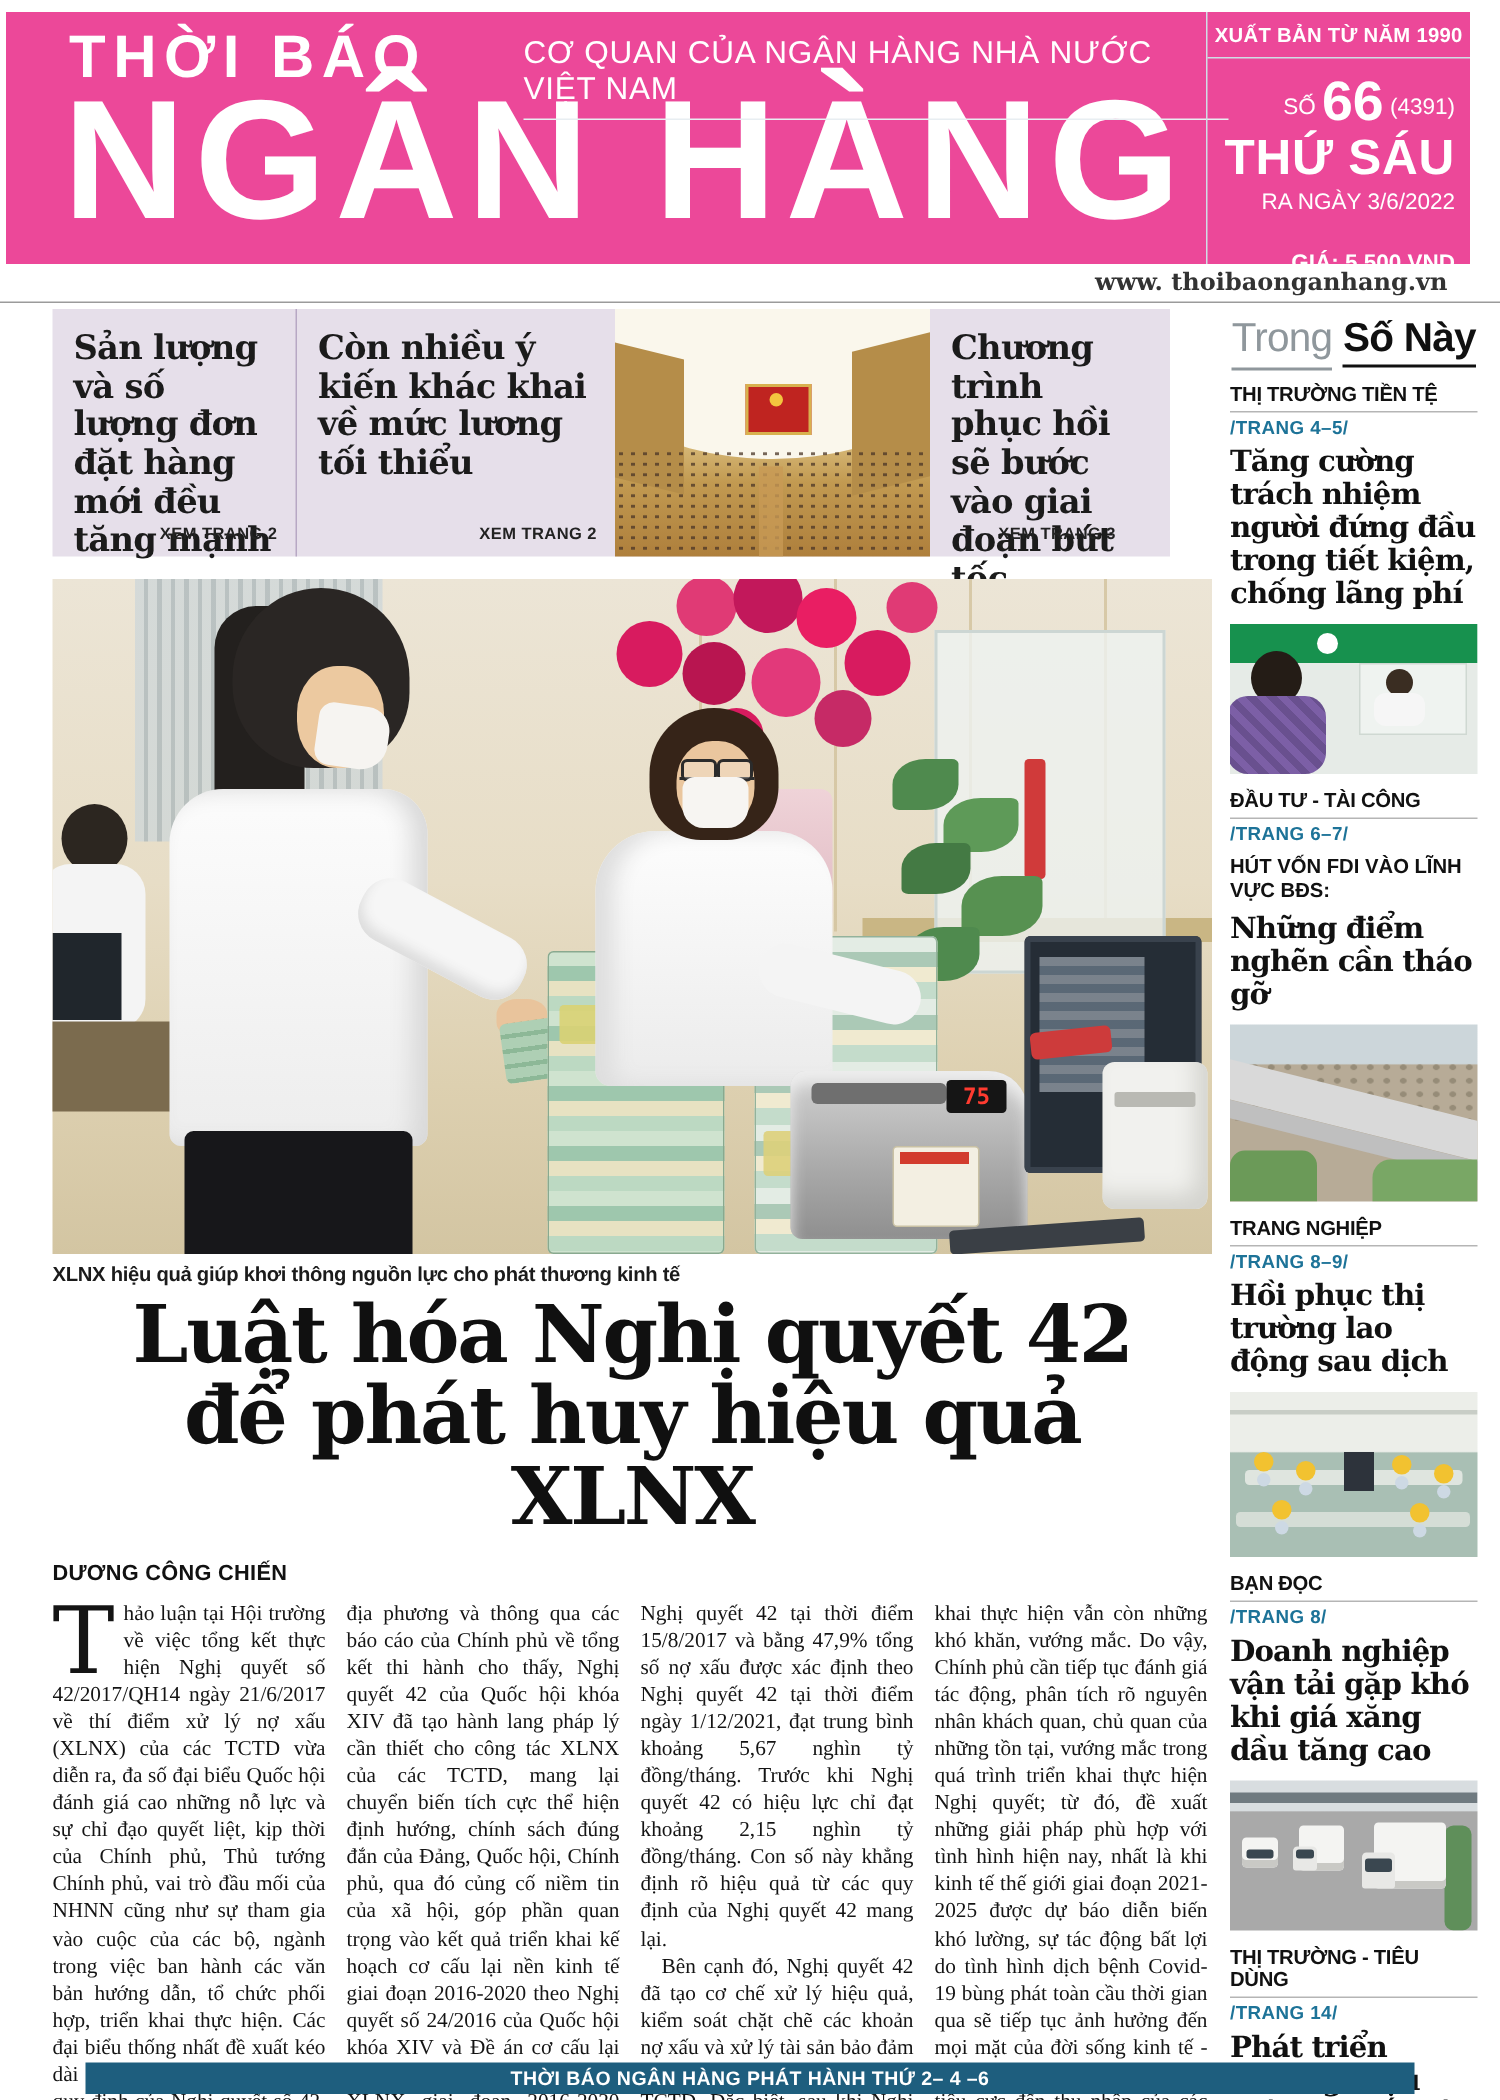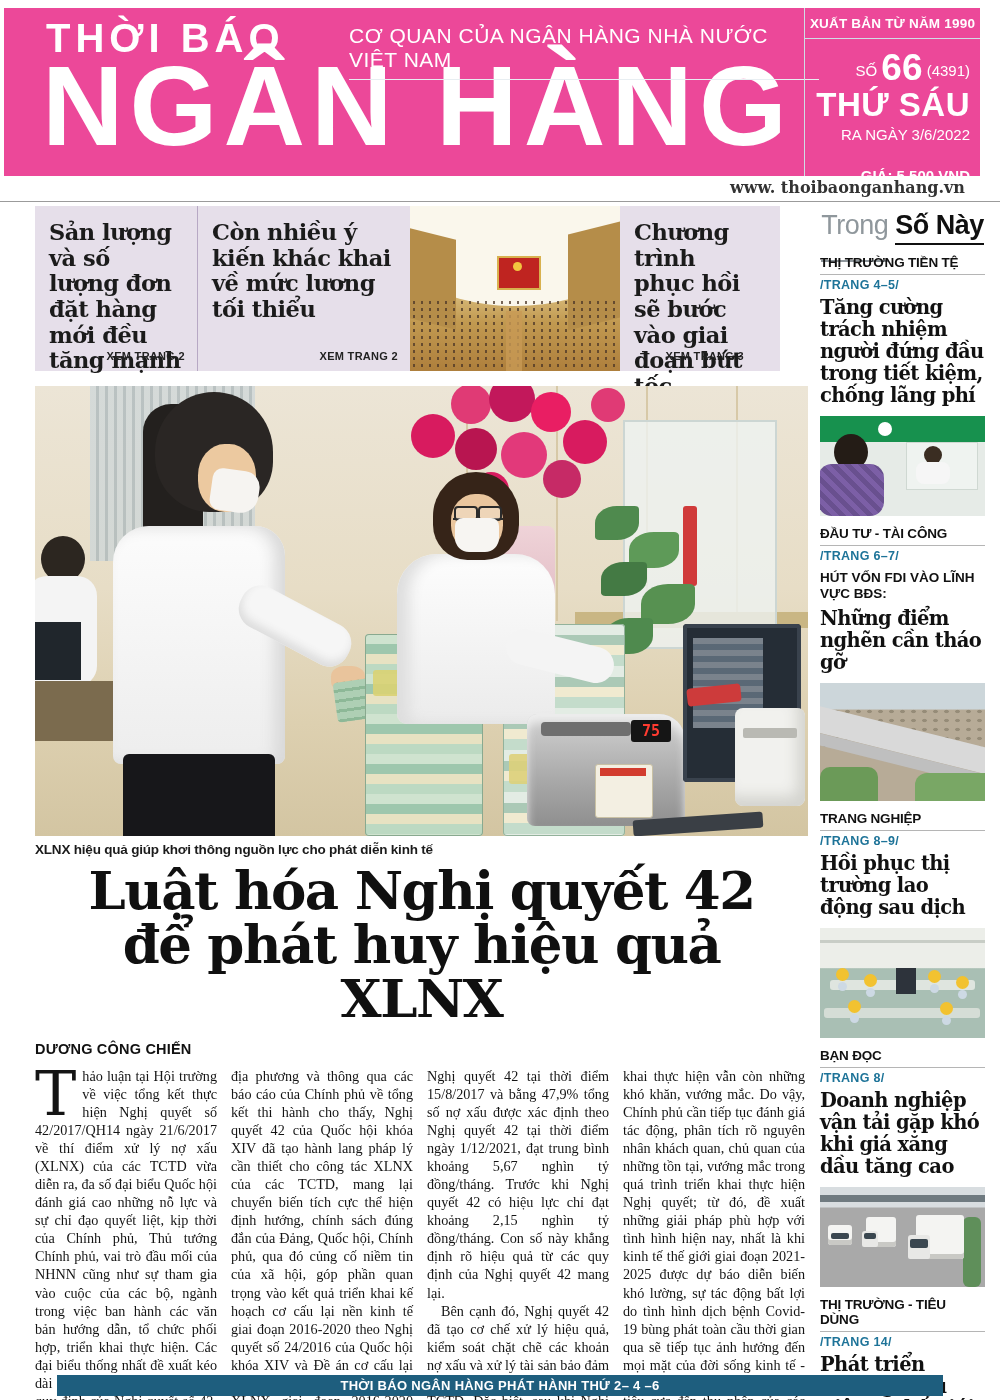--- a/index.html
+++ b/index.html
@@ -131,21 +131,21 @@
   .byline{margin-top:16px;font-size:14.5px;font-weight:bold;letter-spacing:.2px;}
   .columns{margin-top:10px;display:flex;gap:14px;height:368px;overflow:hidden;
            font-family:"Liberation Serif",serif;font-size:14.2px;line-height:1.27;text-align:justify;color:#141414;}
   .colm{width:182px;flex:none;}
   .colm p{margin:0;}
   .colm p + p{text-indent:14px;}
   .dropcap{float:left;font-family:"DejaVu Serif",serif;font-size:62px;line-height:50px;padding:2px 6px 0 0;}
 
   
   .toc-head{text-align:center;font-size:27px;letter-spacing:-.5px;margin-bottom:14px;}
-  .toc-head .gray{color:#8f979c;border-bottom:2px solid #8f979c;padding-bottom:20px;}
+  .toc-head .gray{color:#8f979c;border-bottom:2px solid #8f979c;padding-bottom:5px;}
   .toc-head .black{color:#101010;font-weight:bold;border-bottom:2px solid #101010;padding-bottom:3px;text-align:right;}
   .toc-sec{margin-bottom:10px;text-align:left;}
   .toc-cat{font-size:13.5px;font-weight:bold;letter-spacing:-.2px;border-bottom:1px solid #b5b5b5;padding-bottom:4px;}
   .toc-page{font-size:12.5px;font-weight:bold;color:#1D7398;margin-top:3px;letter-spacing:.3px;}
   .toc-kicker{font-size:13.5px;font-weight:bold;margin-top:7px;line-height:1.2;}
   .toc-title{font-family:"DejaVu Serif",serif;font-weight:bold;font-size:19.5px;line-height:1.13;margin-top:5px;letter-spacing:-.6px;}
   .toc-photo{position:relative;overflow:hidden;width:165px;margin-top:9px;}
 
   .ph-bank{height:100px;background:#e6ebe7;}
   .ph-bank .banner{position:absolute;left:0;top:0;width:100%;height:26px;background:#17914e;}
@@ -286,21 +286,21 @@
         <div class="counter"></div>
         <div class="counter-slot"></div>
         <div class="counter-led">75</div>
         <div class="counter-sticker"></div>
         <div class="mp-monitor"></div>
         <div class="mp-phone"></div>
         <div class="mp-keyboard"></div>
         <div class="mp-printer"></div>
 
       </div>
-      <div class="photo-caption">XLNX hiệu quả giúp khơi thông nguồn lực cho phát diễn kinh tế</div>
+      <div class="photo-caption">XLNX hiệu quả giúp khơi thông nguồn lực cho phát thương kinh tế</div>
 
       <div class="headline">
         <div>Luật hóa Nghị quyết 42</div>
         <div>để phát huy hiệu quả XLNX</div>
       </div>
 
       <div class="byline">DƯƠNG CÔNG CHIẾN</div>
 
       <div class="columns">
         <div class="colm">

